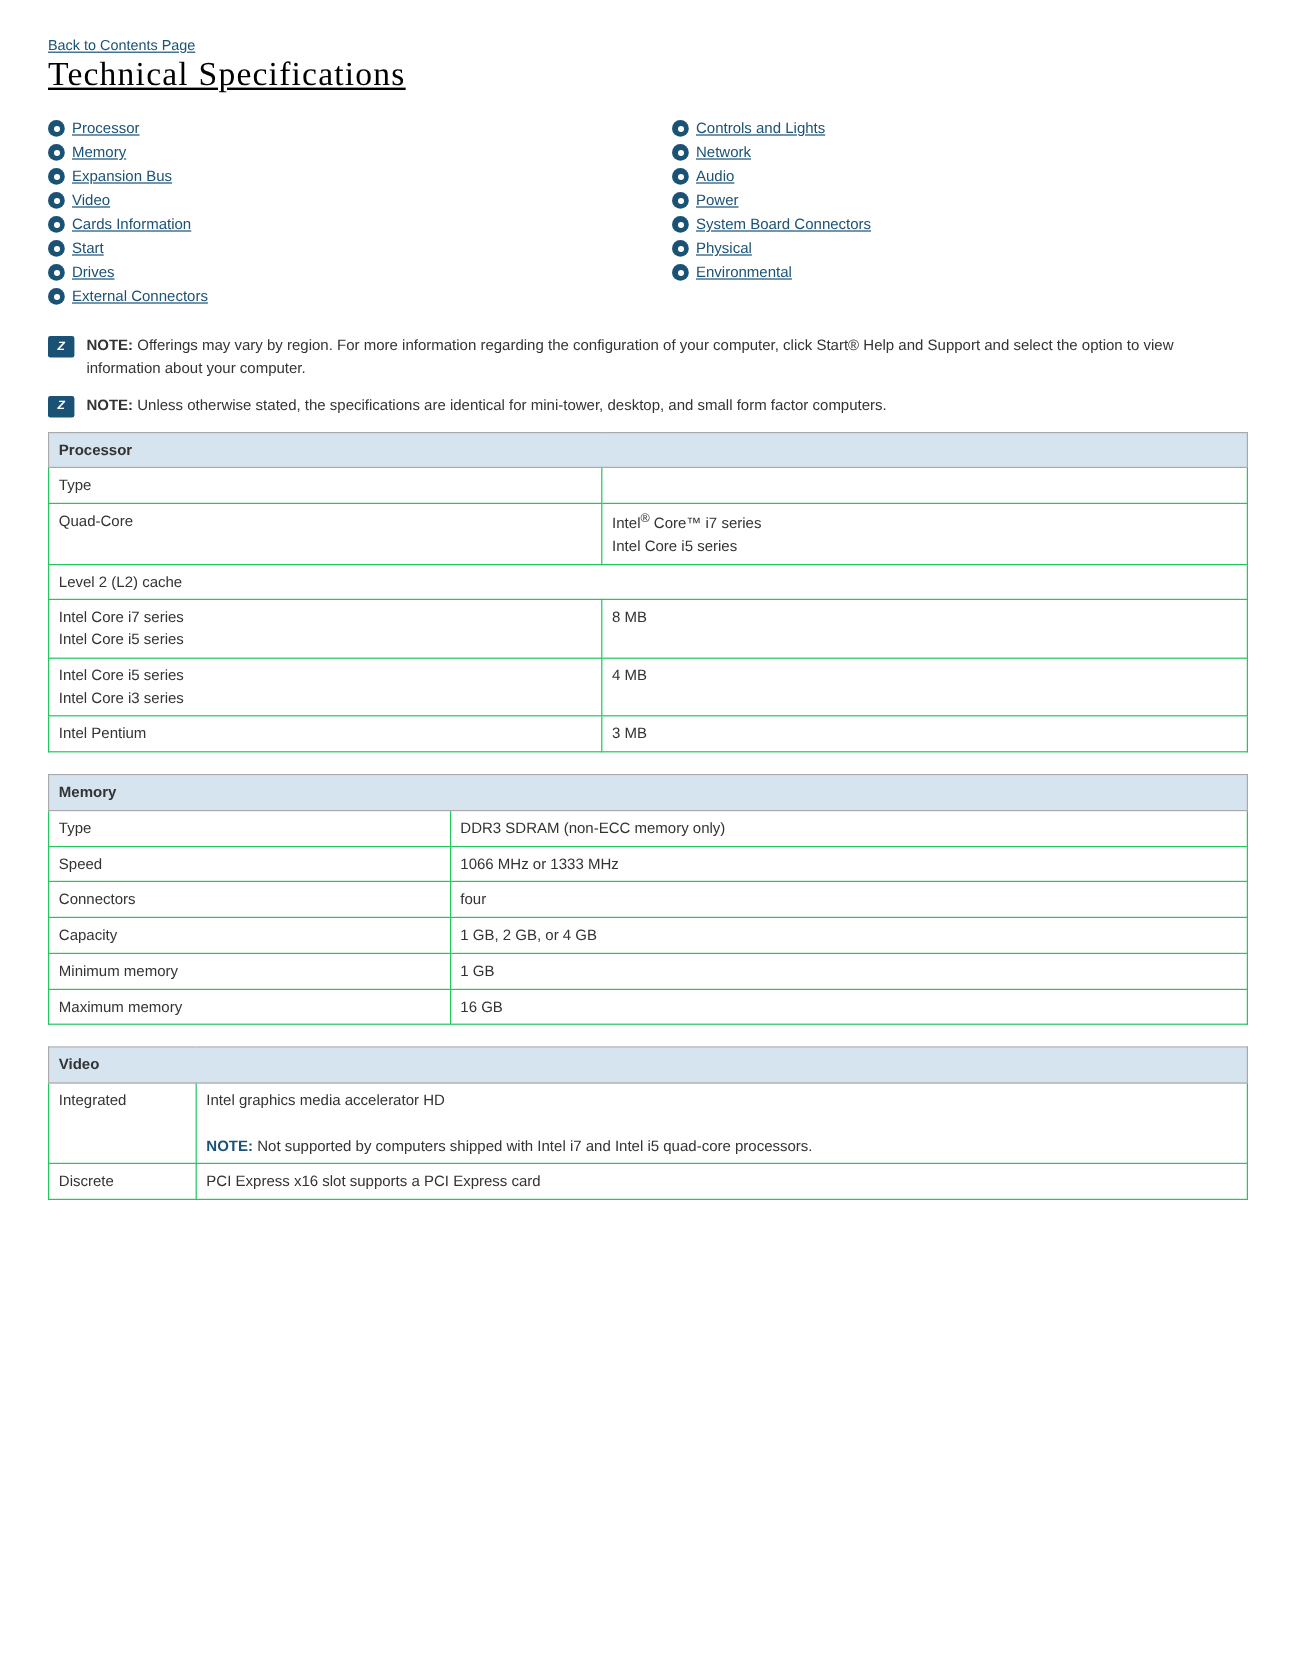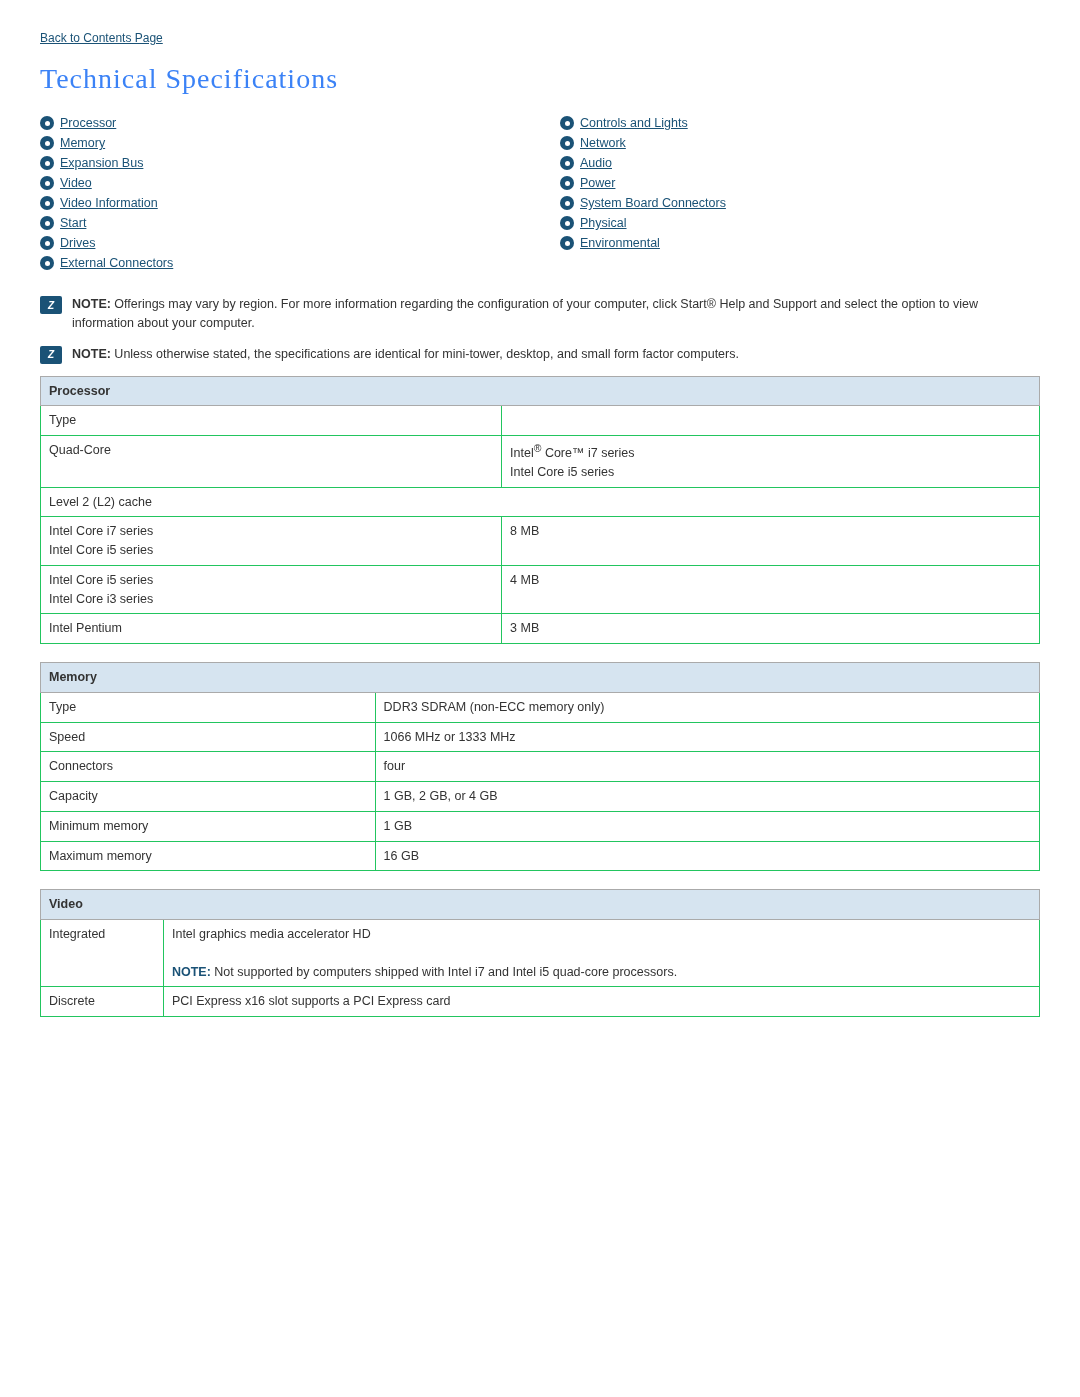--- a/index.html
+++ b/index.html
@@ -8,31 +8,32 @@
       font-size: 13px;
       color: #333;
       background: #fff;
       padding: 30px 40px;
       max-width: 1080px;
     }
     .back-link {
       color: #1a5276;
       text-decoration: underline;
       font-size: 12px;
-      margin-bottom: 18px;
+      margin-bottom: 2px;
       display: inline-block;
       cursor: pointer;
     }
     h1 {
       font-size: 28px;
       font-weight: normal;
       font-family: Georgia, serif;
       letter-spacing: 1px;
       margin-bottom: 18px;
-      color: #3b82f6;
+      color: #000000;
+      text-decoration: underline;
     }
     .nav-grid {
       display: grid;
       grid-template-columns: 1fr 1fr;
       gap: 2px 40px;
       margin-bottom: 22px;
     }
     .nav-item {
       display: flex;
       align-items: center;
@@ -139,21 +140,21 @@
       <div class="nav-item">
     <span class="nav-bullet"></span>
     <a class="nav-link">Expansion Bus</a>
   </div>
       <div class="nav-item">
     <span class="nav-bullet"></span>
     <a class="nav-link">Video</a>
   </div>
       <div class="nav-item">
     <span class="nav-bullet"></span>
-    <a class="nav-link">Video Information</a>
+    <a class="nav-link">Cards Information</a>
   </div>
       <div class="nav-item">
     <span class="nav-bullet"></span>
     <a class="nav-link">Start</a>
   </div>
       <div class="nav-item">
     <span class="nav-bullet"></span>
     <a class="nav-link">Drives</a>
   </div>
       <div class="nav-item">

